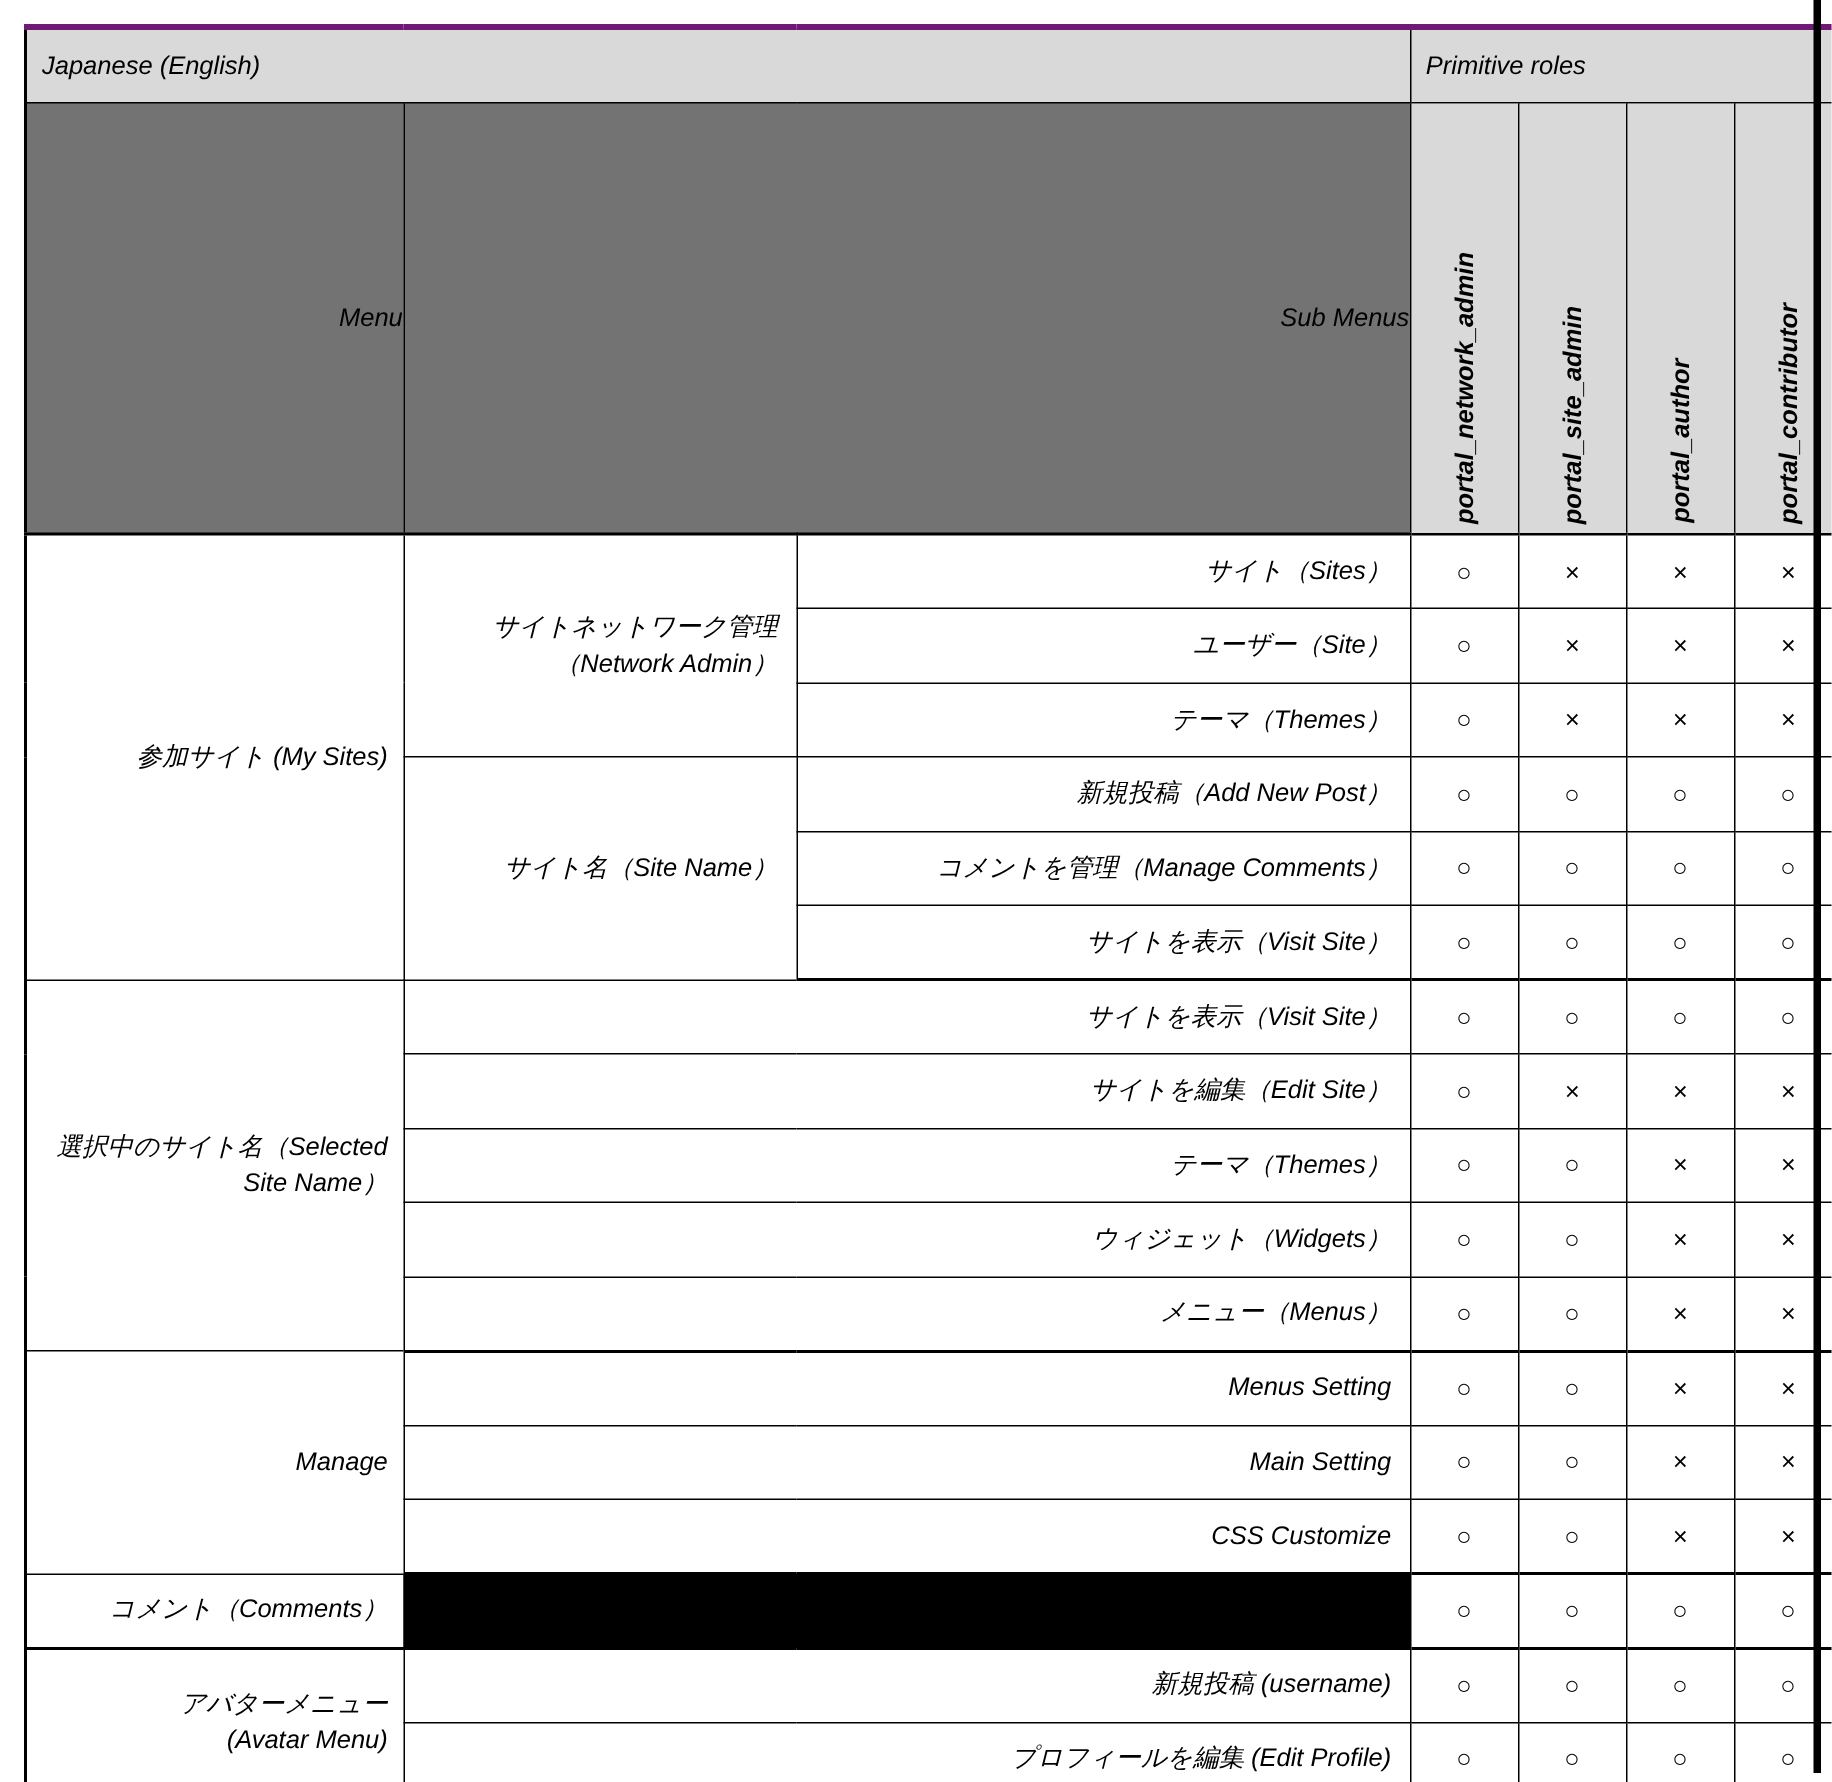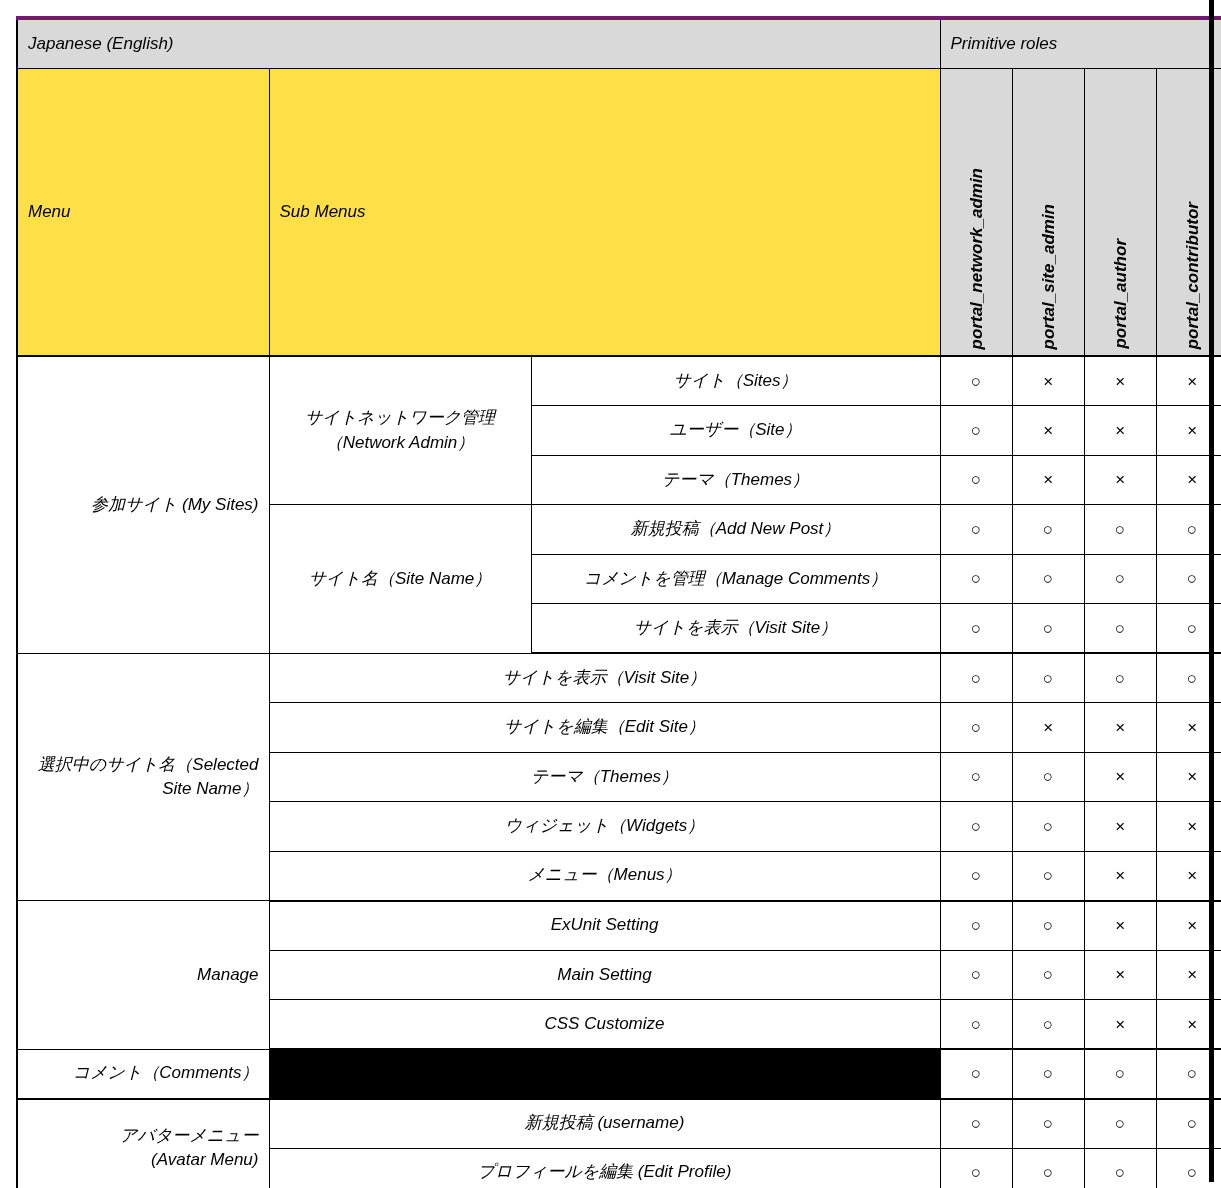--- a/index.html
+++ b/index.html
@@ -46,26 +46,26 @@
   .hdr-top {
     background: #d9d9d9;
     font-weight: bold;
     font-size: 17px;
     height: 50px;
     padding-left: 10px !important;
     text-align: left;
     border-bottom: 1px solid #000 !important;
   }
   .hdr-main {
-    background: #fde047;
+    background: #737373;
     font-weight: bold;
     font-size: 17px;
     height: 288px;
     padding-left: 10px !important;
-    text-align: left;
+    text-align: right;
     vertical-align: middle !important;
     border-bottom: 2px solid #000 !important;
   }
   .hdr-role {
     background: #d9d9d9;
     height: 288px;
     border-bottom: 2px solid #000 !important;
     text-align: center;
     vertical-align: bottom !important;
     position: relative;
@@ -93,24 +93,24 @@
     font-size: 17px;
     line-height: 1.42;
     vertical-align: middle !important;
     text-align: right;
   }
   .sub-cell {
     padding: 6px 12px !important;
     font-size: 17px;
     line-height: 1.42;
     vertical-align: middle !important;
-    text-align: center;
+    text-align: right;
   }
   .sub-cell.mid {
-    text-align: center;
+    text-align: right;
   }
   .mark {
     text-align: center;
     font-size: 19px;
     line-height: 1;
     vertical-align: middle !important;
   }
   tr.data-row { height: 49.5px; }
 
   
@@ -257,21 +257,21 @@
         </tr>
         <tr class="data-row sec-end">
           <td colspan="2" class="sub-cell">メニュー（Menus）</td>
           <td class="mark">○</td>
           <td class="mark">○</td>
           <td class="mark">×</td>
           <td class="mark">×</td>
         </tr>
         <tr class="data-row">
           <td class="menu-cell" rowspan="3">Manage</td>
-          <td colspan="2" class="sub-cell">ExUnit Setting</td>
+          <td colspan="2" class="sub-cell">Menus Setting</td>
           <td class="mark">○</td>
           <td class="mark">○</td>
           <td class="mark">×</td>
           <td class="mark">×</td>
         </tr>
         <tr class="data-row">
           <td colspan="2" class="sub-cell">Main Setting</td>
           <td class="mark">○</td>
           <td class="mark">○</td>
           <td class="mark">×</td>

